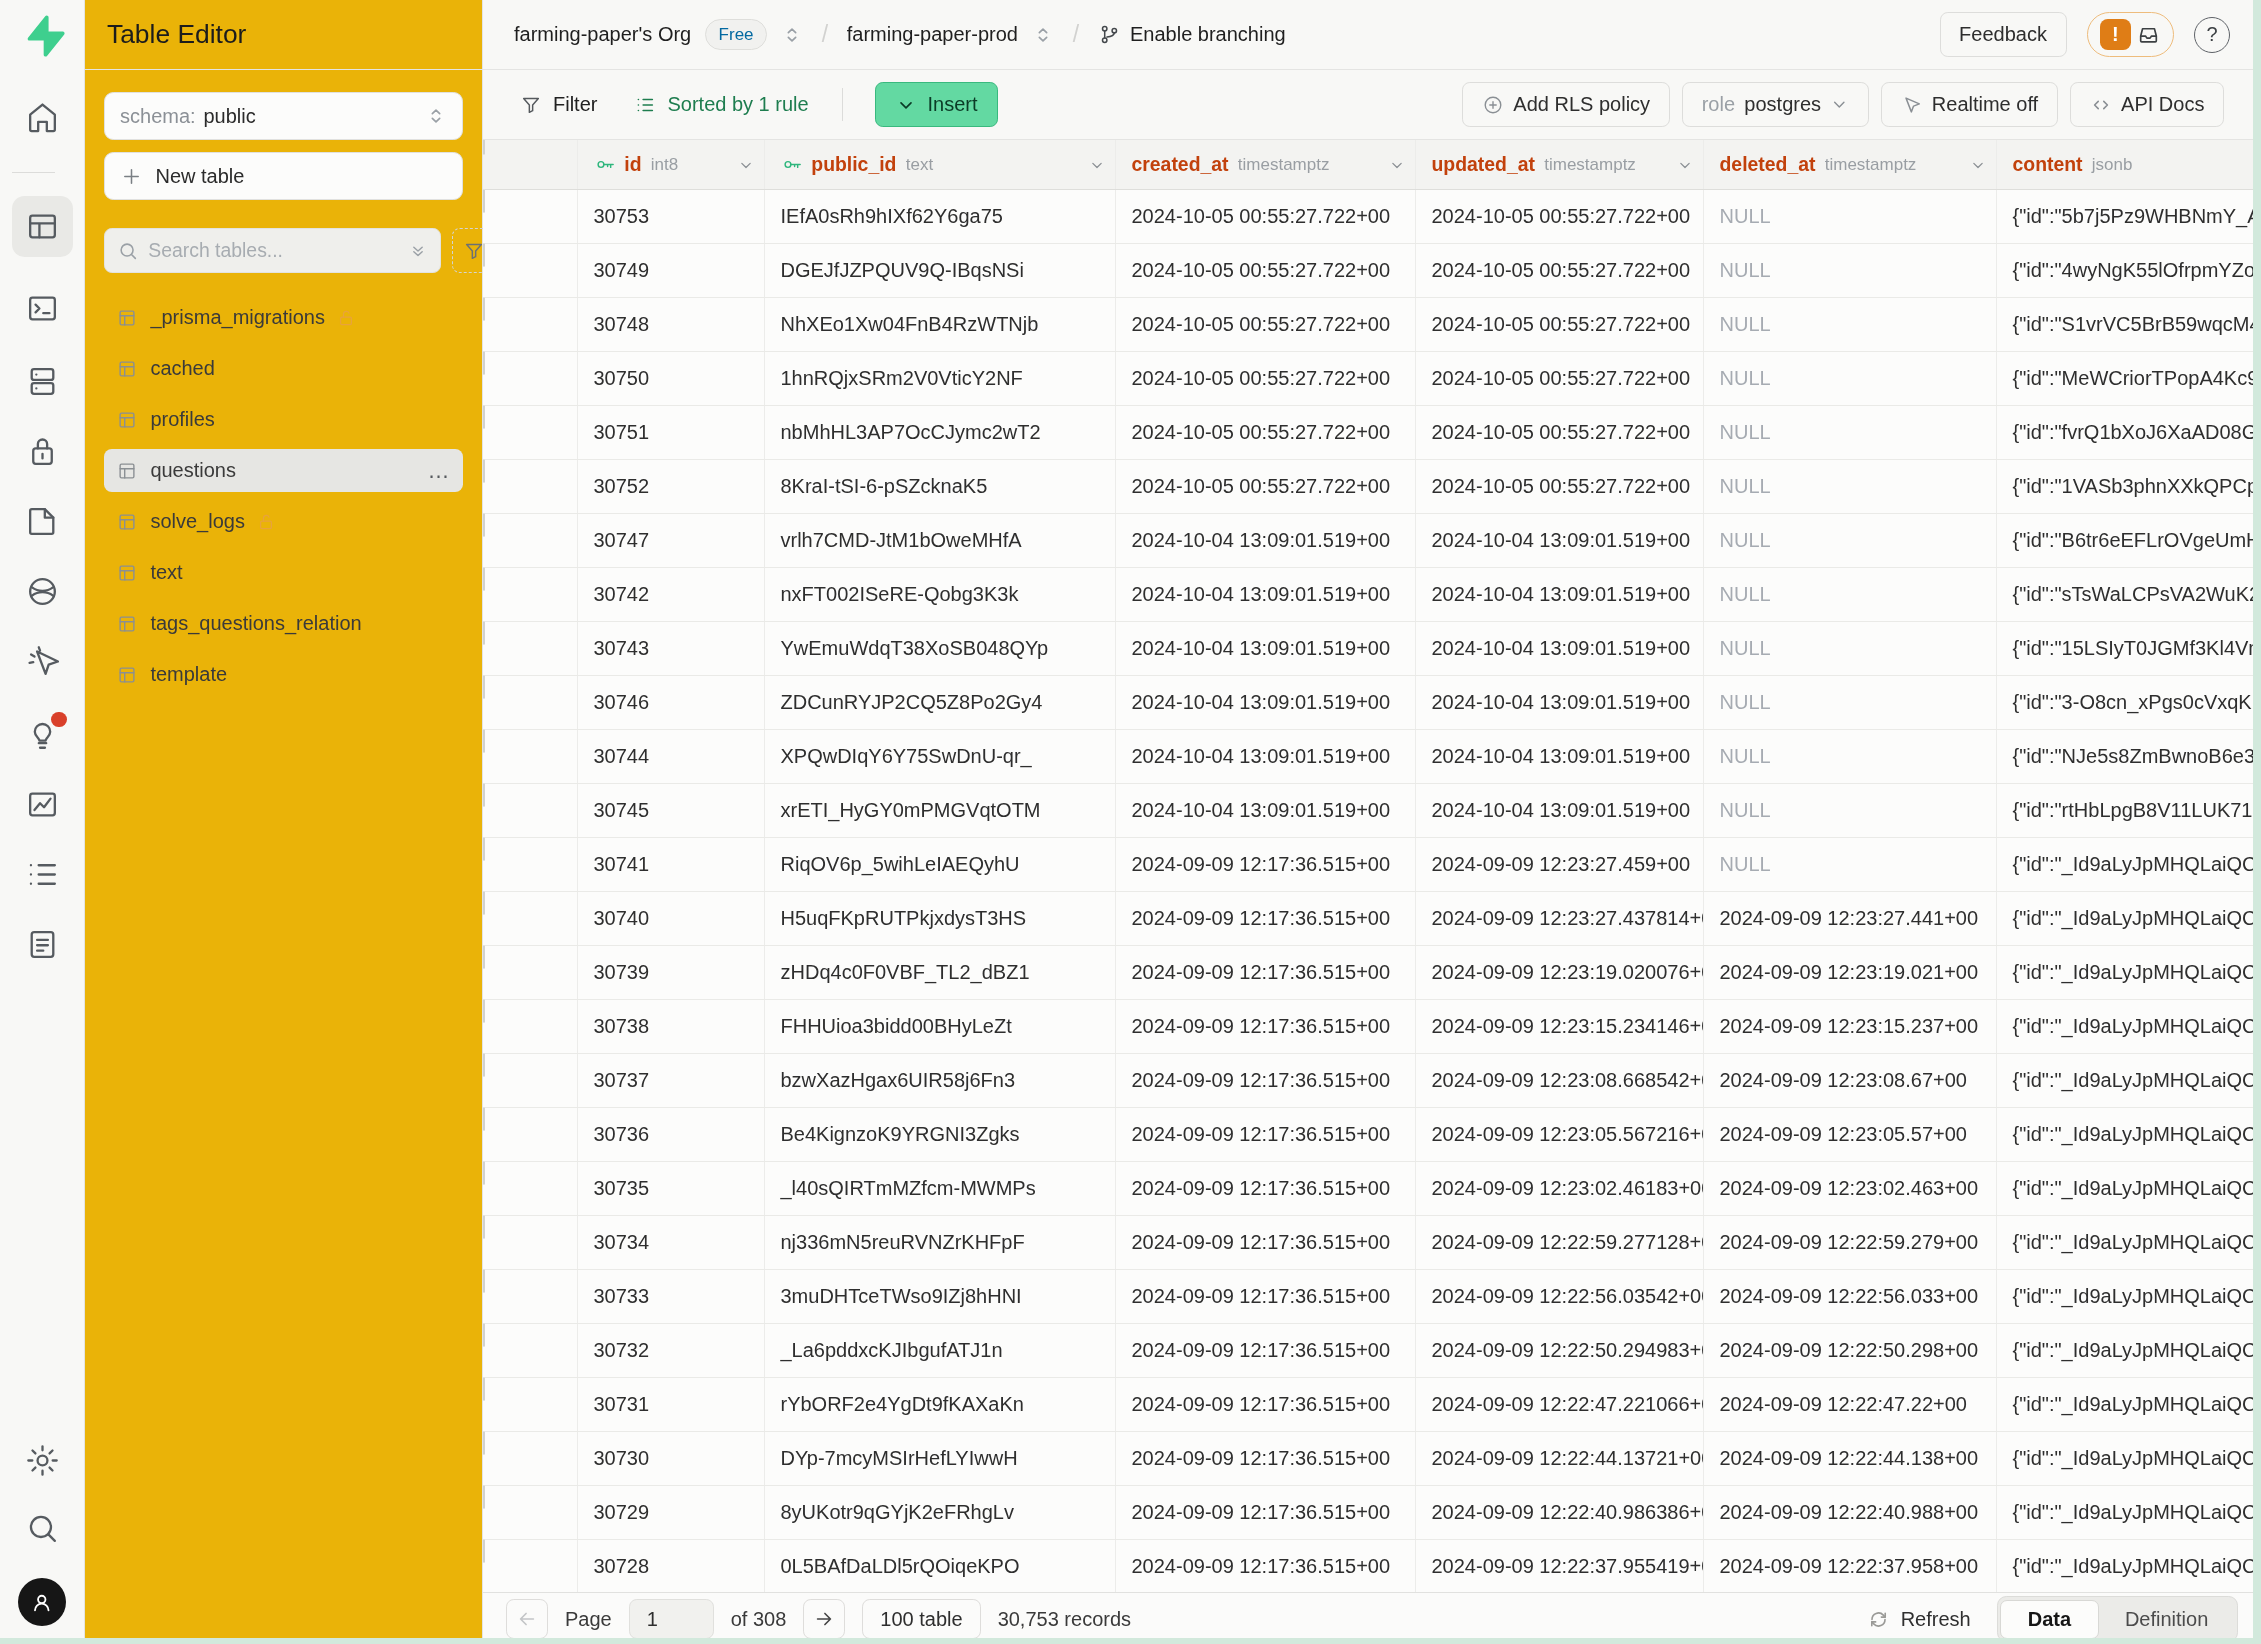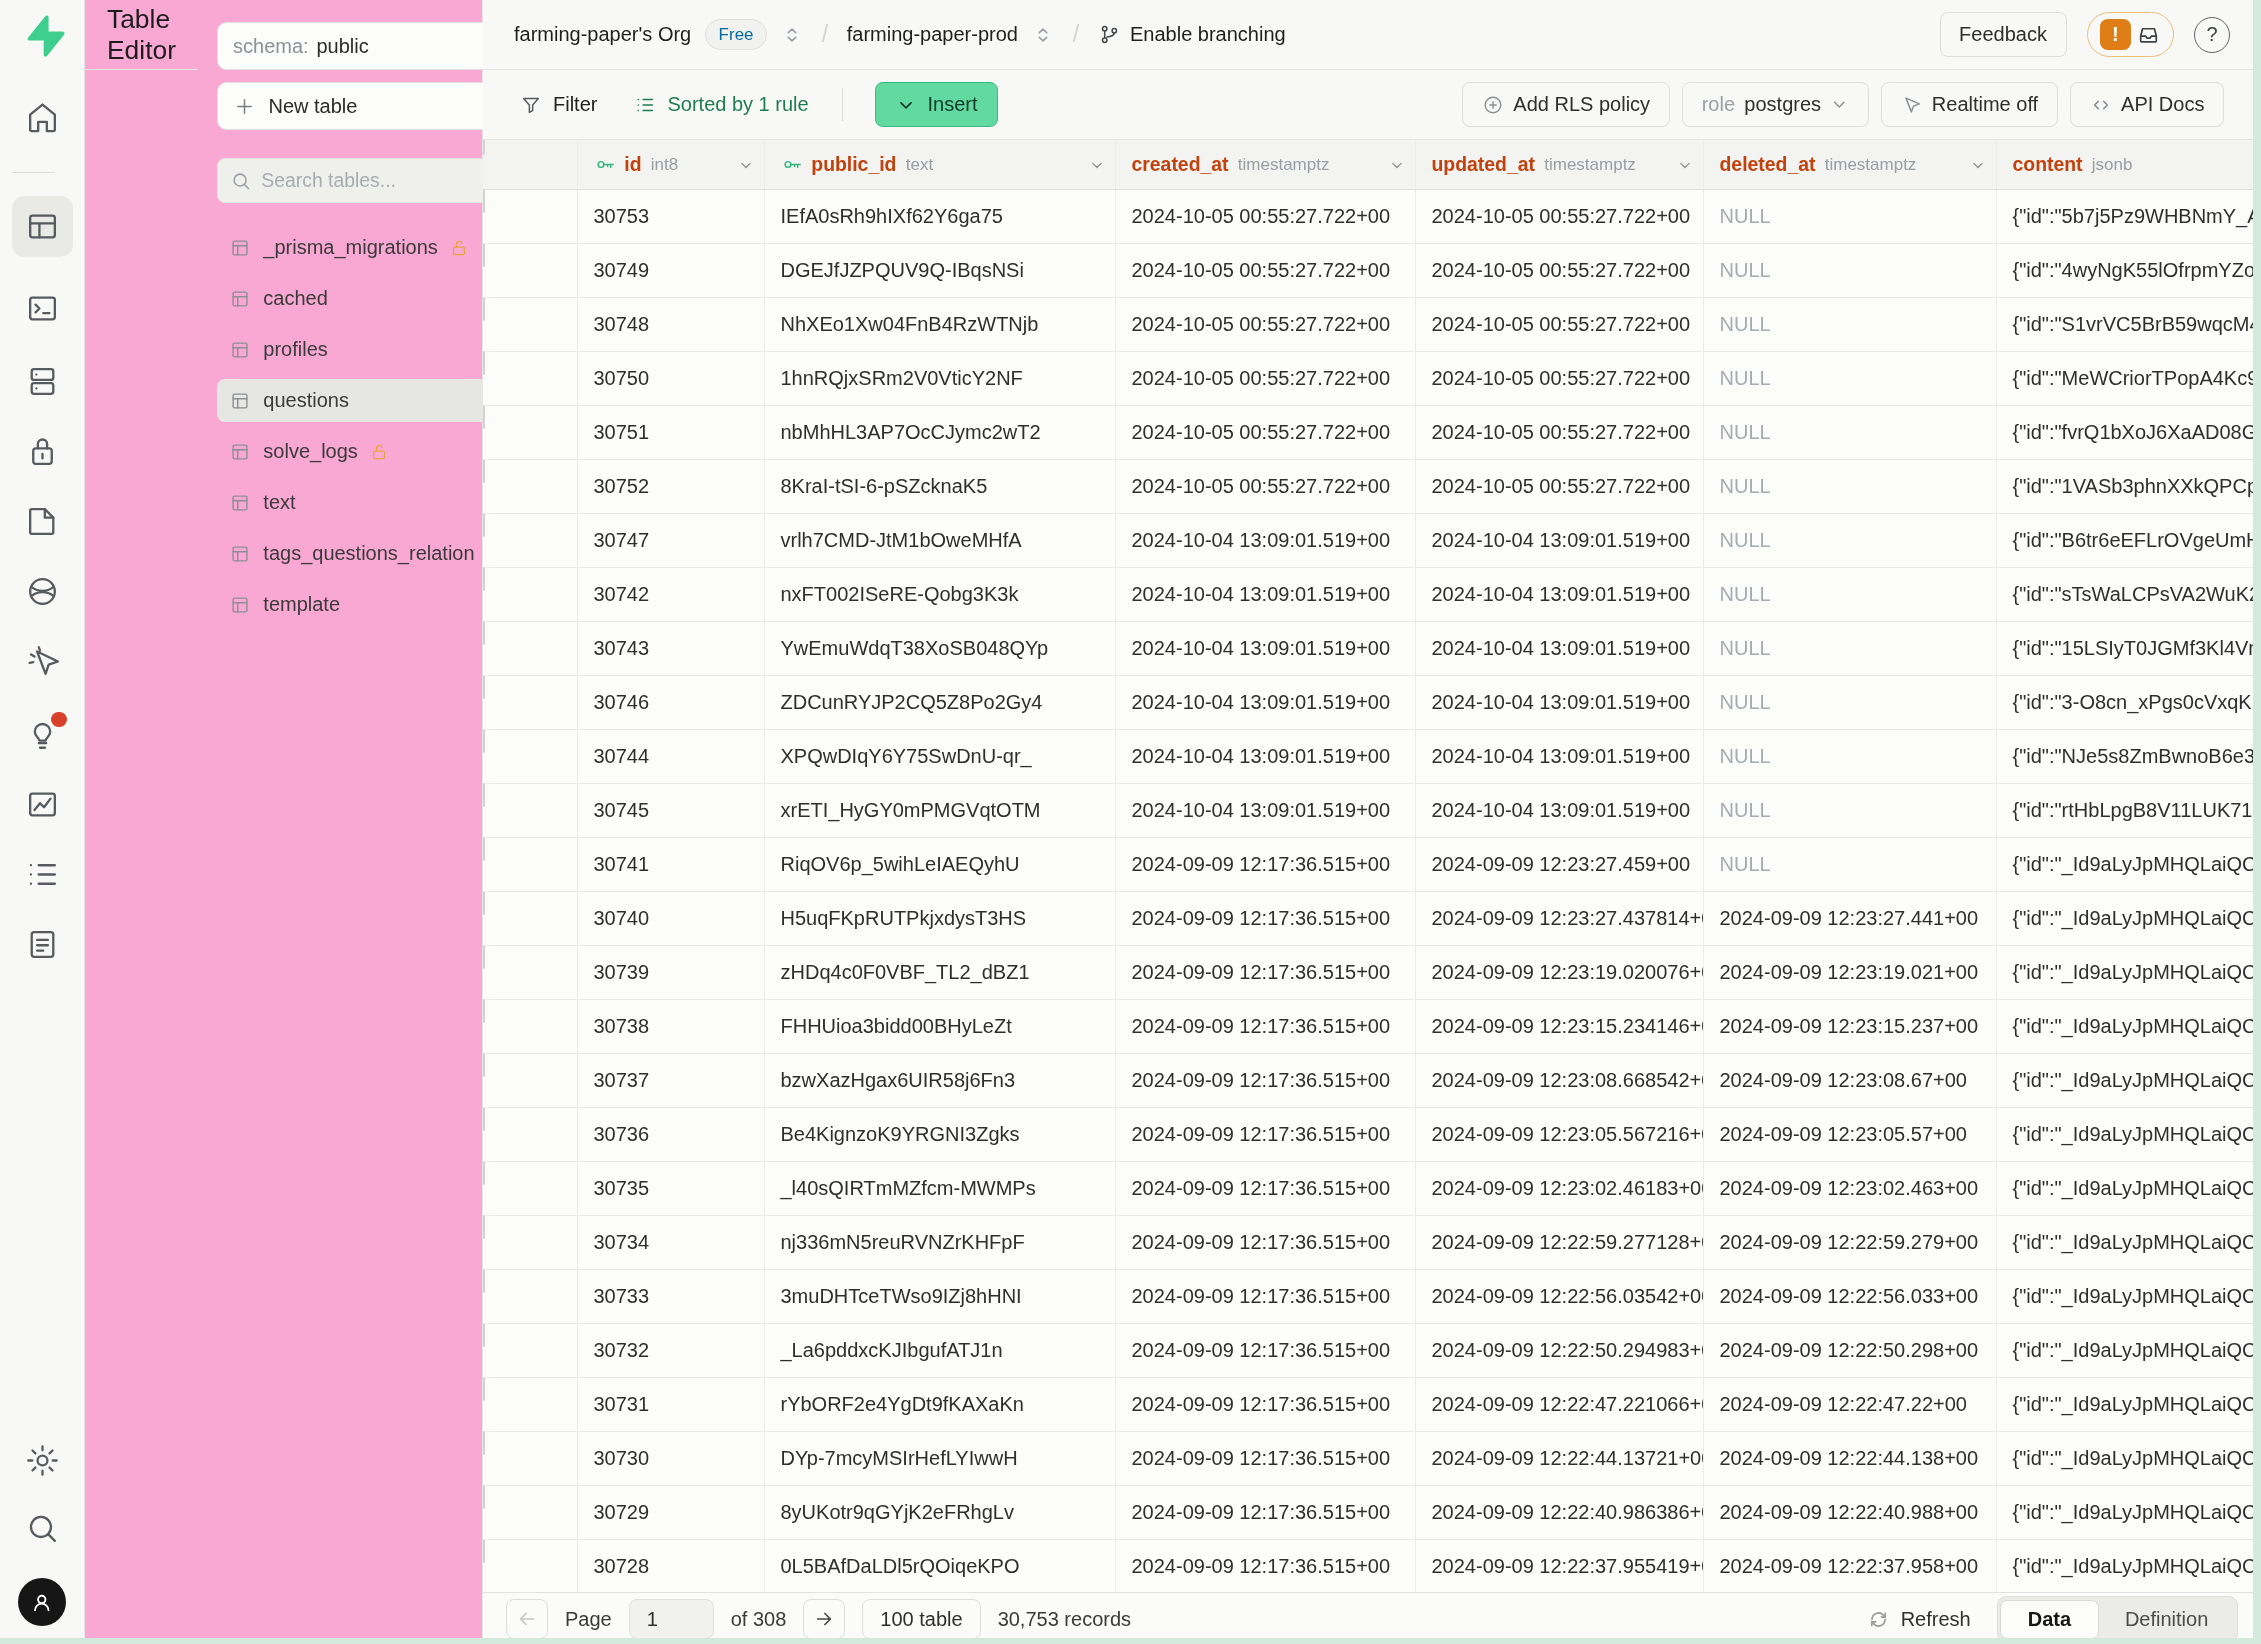--- a/index.html
+++ b/index.html
@@ -28,21 +28,21 @@
     display:flex; align-items:center; justify-content:center; }
   .rail-badge { position:absolute; top:-4.7px; right:-6.2px; width:15.5px; height:15.5px;
     background:#d9402a; border-radius:50%; }
   .rail-bottom { margin-top:auto; display:flex; flex-direction:column; align-items:center; gap:31px; }
   .avatar { width:48px; height:48px; border-radius:50%; background:#161616;
     display:flex; align-items:center; justify-content:center; color:#fff; }
   .avatar svg { width:29.5px; height:29.5px; }
 
   
   .sidebar { width:398px; flex:0 0 398px; height:100%;
-    border-right:0.8px solid #e4e4e2; background:#f9a8d4; display:flex; }
+    border-right:0.8px solid #e4e4e2; background:#eab308; display:flex; flex-direction:column; }
   .sidebar-title-row { height:70px; flex:0 0 70px; display:flex; align-items:center;
     padding:0 22px; border-bottom:0.8px solid #e4e4e2; }
   .sidebar-title { font-size:26.4px; font-weight:500; color:#1c1c1c; }
   .sidebar-body { padding:22px 18.6px; display:flex; flex-direction:column; }
   .sel-btn { height:48px; border:0.8px solid #e1e1df; background:#fcfcfb; border-radius:9.3px;
     display:flex; align-items:center; padding:0 15.5px; font-size:20px; color:#2b2b2b; cursor:pointer; }
   .sel-btn .muted { color:#8b9096; margin-right:7.8px; }
   .sel-btn .spacer { flex:1; }
   .sel-btn svg { width:22px; height:22px; color:#9aa0a6; }
   .new-table { margin-top:12.4px; }

